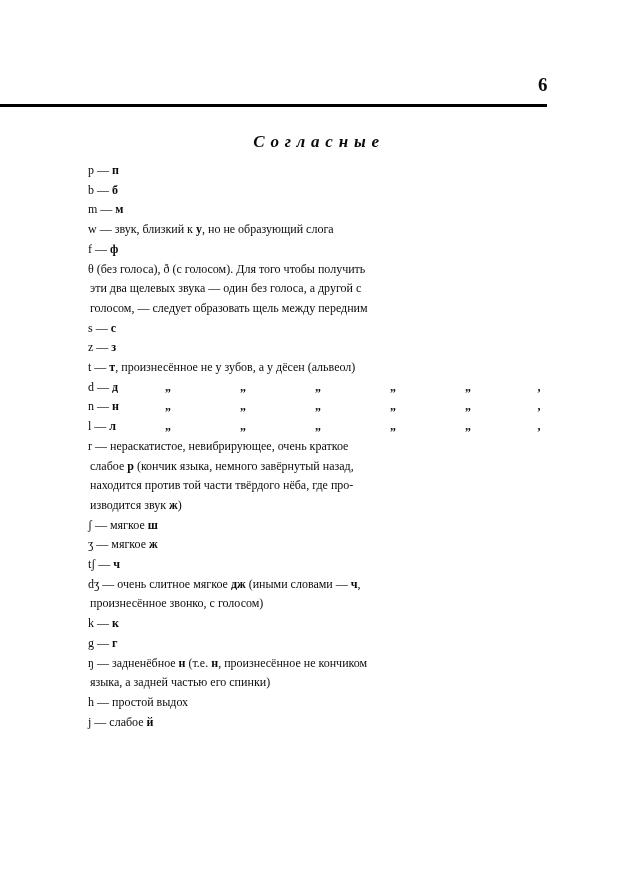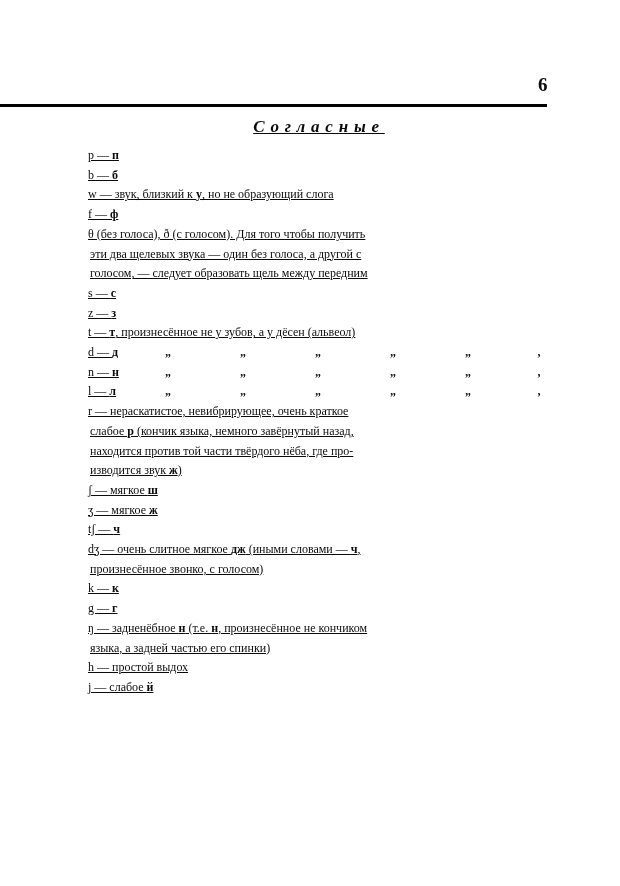--- a/index.html
+++ b/index.html
@@ -9,21 +9,21 @@
     -webkit-font-smoothing:antialiased;
   }
   .page{position:relative;width:620px;height:886px;background:#fff;overflow:hidden;}
   .page-number{
     position:absolute;top:74px;right:72px;
     font-size:19px;font-weight:700;letter-spacing:.5px;
   }
   .header-rule{
     position:absolute;top:104px;left:0;width:547px;height:3px;background:#000;
   }
-  .content{position:absolute;top:117px;left:88px;width:462px;text-decoration:underline;}
+  .content{position:absolute;top:132px;left:88px;width:462px;}
   .title{
     margin:0 0 9px 0;text-align:center;
     font-size:17px;font-style:italic;font-weight:700;letter-spacing:.34em;
   }
   .entries{font-size:12px;line-height:19.7px;}
   .entry{margin:0;}
   .line{white-space:nowrap;}
   .line.cont{margin-left:2px;}
   .bold{font-weight:700;}
   .ditto-line{position:relative;}
@@ -42,20 +42,23 @@
   <div class="page-number">6</div>
   <div class="header-rule"></div>
   <div class="content">
     <h1 class="title">Согласные</h1>
     <div class="entries">
         <div class="entry">
           <div class="line"><span>p — </span><span class="bold">п</span></div>
         </div>
         <div class="entry">
           <div class="line"><span>b — </span><span class="bold">б</span></div>
+        </div>
+        <div class="entry">
+          <div class="line"><span>m — </span><span class="bold">м</span></div>
         </div>
         <div class="entry">
           <div class="line"><span>w — звук, близкий к </span><span class="bold">у</span><span>, но не образующий слога</span></div>
         </div>
         <div class="entry">
           <div class="line"><span>f — </span><span class="bold">ф</span></div>
         </div>
         <div class="entry">
           <div class="line"><span>θ (без голоса), ð (с голосом). Для того чтобы получить</span></div>
           <div class="line cont"><span>эти два щелевых звука — один без голоса, а другой с</span></div>

